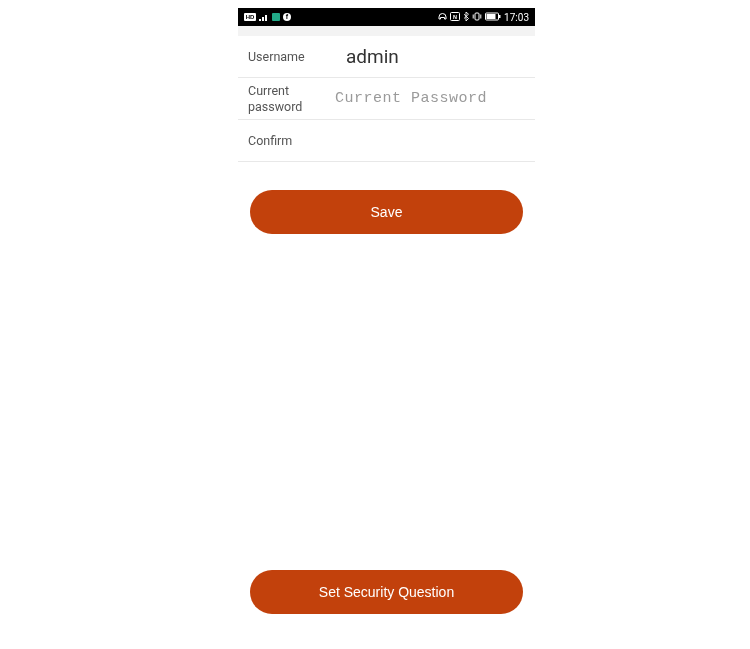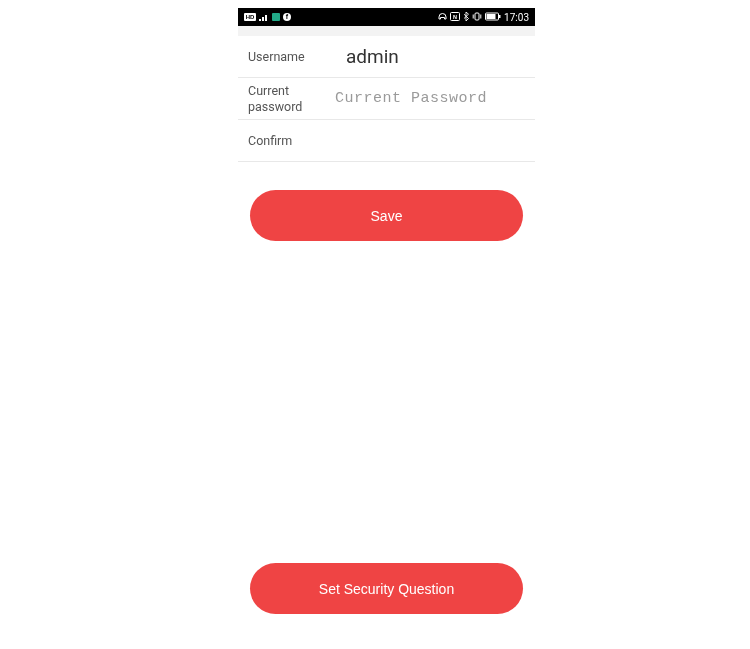--- a/index.html
+++ b/index.html
@@ -95,25 +95,25 @@
       flex: 1;
       background: transparent;
       letter-spacing: 0.5px;
     }
     .row-input::placeholder {
       color: #9a9a9a;
     }
     
     .pill-btn {
       margin: 0 12px;
-      background: #ef4444;
+      background: #c2410c;
       color: #fff;
       border: none;
       border-radius: 999px;
-      height: 51px;
+      height: 44px;
       font-size: 14px;
       cursor: pointer;
       display: flex;
       align-items: center;
       justify-content: center;
     }
     .save-wrap { margin-top: 28px; }
     .spacer { flex: 1; }
     .security-wrap { margin-bottom: 24px; }
   </style>

